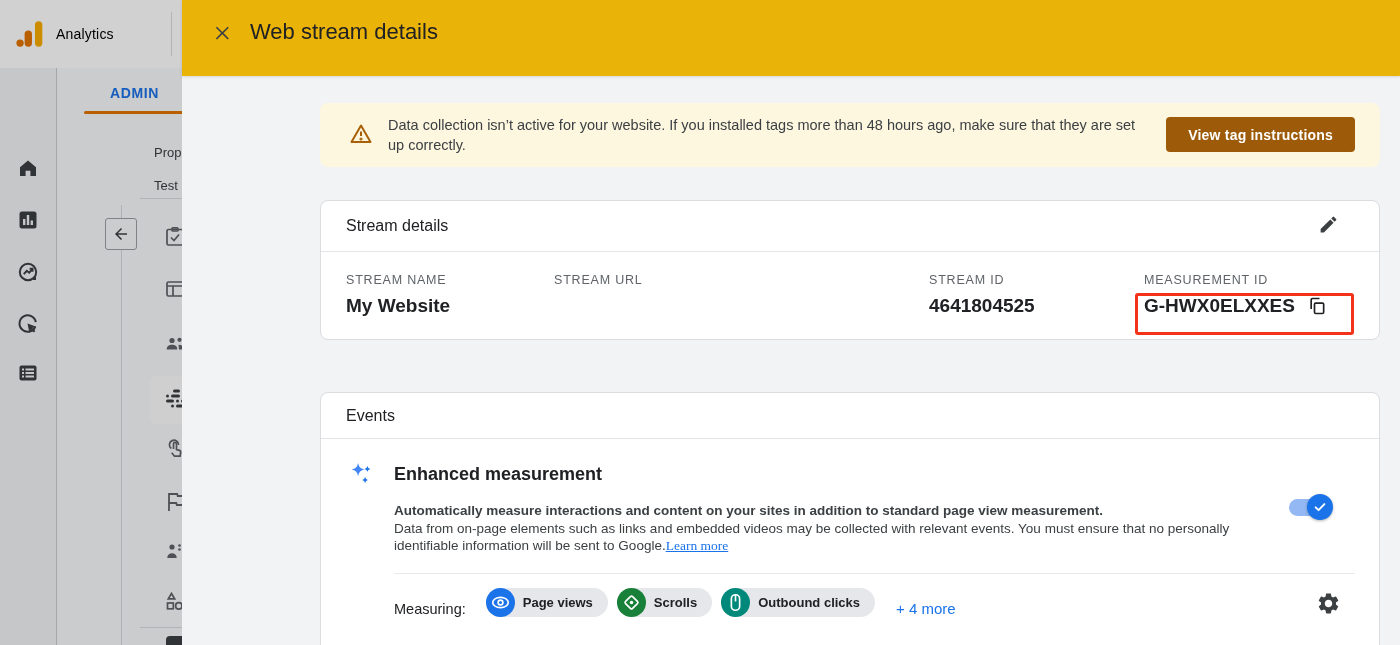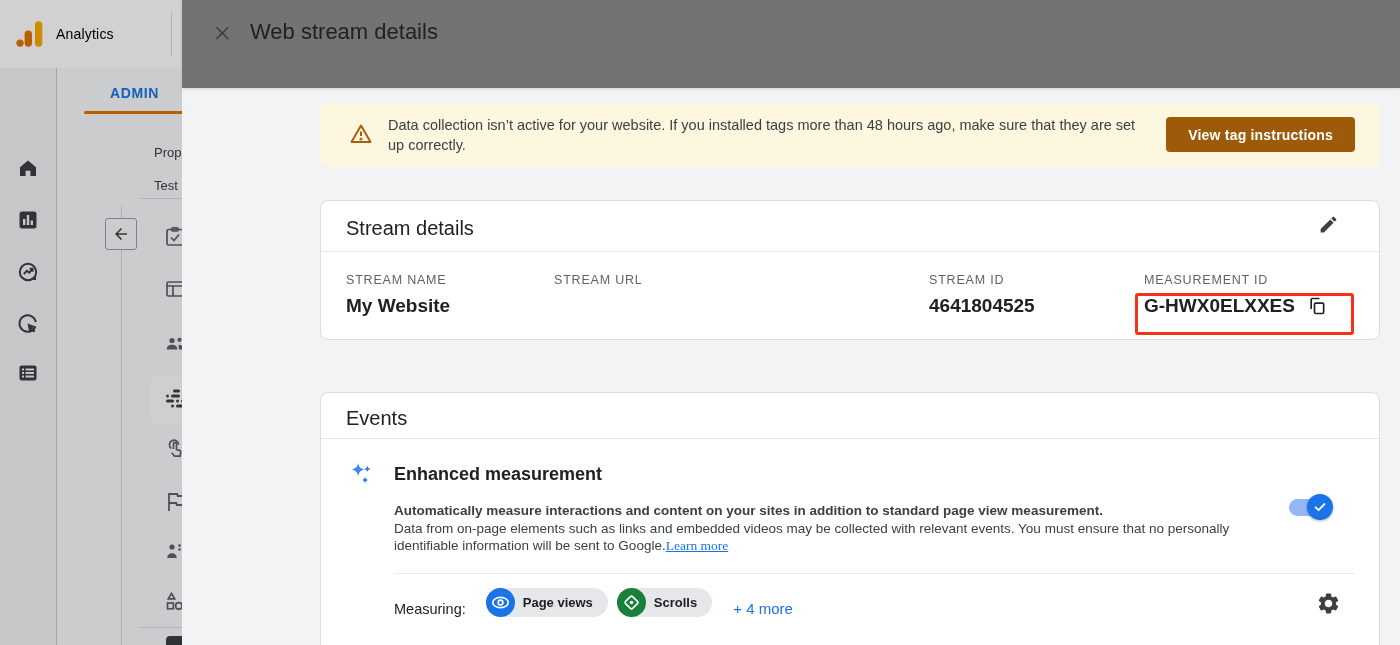--- a/index.html
+++ b/index.html
@@ -29,21 +29,21 @@
   .back-btn { position:absolute; left:47px; top:150px; width:32px; height:32px; background:#f8f9fa;
     border:1px solid #9aa0a6; border-radius:3px; display:flex; align-items:center; justify-content:center; }
   .menu-ic { position:absolute; left:105px; width:24px; height:24px; }
   .menu-hl { position:absolute; left:92px; top:308px; width:32px; height:48px; background:#fdfdfe; border-radius:6px 0 0 6px; }
 
   .scrim { position:absolute; left:0; top:0; width:182px; height:645px;
     background:rgba(0,0,0,0.18); z-index:5; }
 
   
   .panel { position:absolute; left:182px; top:0; right:0; bottom:0; z-index:10; }
-  .panel-header { position:absolute; left:0; top:0; right:0; height:88px; background:#737373;
+  .panel-header { position:absolute; left:0; top:0; right:0; height:76px; background:#eab308;
     box-shadow:0 1px 3px rgba(0,0,0,0.12); z-index:2; }
   .close-btn { position:absolute; left:28px; top:21px; width:26px; height:26px; cursor:pointer;
     display:flex; align-items:center; justify-content:center; }
   .panel-title { position:absolute; left:68px; top:19px; font-size:22px; font-weight:500; color:#202124; }
 
   .panel-body { position:absolute; left:0; top:68px; right:0; bottom:0; background:#f1f3f4; overflow:hidden;padding-left:36px; }
 
   
   .banner { position:absolute; left:138px; top:35px; width:1060px; height:64px;
     background:#FEF7E0; border-radius:8px; }
@@ -52,21 +52,21 @@
     line-height:20px; color:#3c4043; }
   .banner-btn { position:absolute; right:25px; top:14px; height:35px; padding:0 22px;
     background:#9D5B09; color:#fff; font-size:14px; font-weight:bold; border:none;
     border-radius:4px; cursor:pointer; font-family:inherit; letter-spacing:.2px; }
 
   
   .card { position:absolute; left:138px; width:1060px; background:#fff;
     border:1px solid #dadce0; border-radius:8px; }
   .card-stream { top:132px; height:140px; }
   .card-events { top:324px; height:346px; }
-  .card-title { position:absolute; left:25px; font-size:20px; color:#202124; }
+  .card-title { position:absolute; left:25px; font-size:16px; color:#202124; }
   .hdiv { position:absolute; left:0; right:0; height:1px; background:#e3e5e8; }
 
   .field { position:absolute; top:72px; }
   .f-label { font-size:12.5px; color:#5f6368; letter-spacing:.8px; }
   .f-value { margin-top:8px; font-size:19px; font-weight:bold; color:#202124; display:flex; align-items:center; gap:12px; }
   .red-box { position:absolute; left:814px; top:92px; width:219px; height:42px;
     border:3px solid #F43119; border-radius:3px; pointer-events:none; }
 
   .icon-btn { cursor:pointer; background:none; border:none; padding:0; line-height:0; }
   .edit-btn { position:absolute; right:40px; top:13px; }
@@ -341,20 +341,28 @@
 
           <span class="chip">
             <svg width="29" height="29" viewBox="0 0 28 28">
               <circle cx="14" cy="14" r="14" fill="#188038"></circle>
               <rect x="9.2" y="9.2" width="9.6" height="9.6" rx="1.5" fill="none" stroke="#fff" stroke-width="1.6" transform="rotate(45 14 14)"></rect>
               <circle cx="14" cy="14" r="1.7" fill="#fff"></circle>
             </svg>
             <span class="chip-label">Scrolls</span>
           </span>
 
+          <span class="chip">
+            <svg width="29" height="29" viewBox="0 0 28 28">
+              <circle cx="14" cy="14" r="14" fill="#00897B"></circle>
+              <rect x="10" y="6.5" width="8" height="15" rx="4" fill="none" stroke="#fff" stroke-width="1.6"></rect>
+              <line x1="14" y1="6.5" x2="14" y2="13" stroke="#fff" stroke-width="1.6"></line>
+            </svg>
+            <span class="chip-label">Outbound clicks</span>
+          </span>
 
           <a class="more-link">+ 4 more</a>
         </div>
 
         <button class="icon-btn gear-btn">
           <svg width="25" height="25" viewBox="0 0 24 24">
               <path d="M19.14 12.94c.04-.3.06-.61.06-.94 0-.32-.02-.64-.07-.94l2.03-1.58c.18-.14.23-.41.12-.61l-1.92-3.32c-.12-.22-.37-.29-.59-.22l-2.39.96c-.5-.38-1.03-.7-1.62-.94l-.36-2.54c-.04-.24-.24-.41-.48-.41h-3.84c-.24 0-.43.17-.47.41L9.25 5.35c-.59.24-1.13.57-1.62.94l-2.39-.96c-.22-.08-.47 0-.59.22L2.74 8.87c-.12.21-.08.47.12.61l2.03 1.58c-.05.3-.09.63-.09.94s.02.64.07.94l-2.03 1.58c-.18.14-.23.41-.12.61l1.92 3.32c.12.22.37.29.59.22l2.39-.96c.5.38 1.03.7 1.62.94l.36 2.54c.05.24.24.41.48.41h3.84c.24 0 .44-.17.47-.41l.36-2.54c.59-.24 1.13-.56 1.62-.94l2.39.96c.22.08.47 0 .59-.22l1.92-3.32c.12-.22.07-.47-.12-.61l-2.01-1.58zM12 15.6c-1.98 0-3.6-1.62-3.6-3.6s1.62-3.6 3.6-3.6 3.6 1.62 3.6 3.6-1.62 3.6-3.6 3.6z" fill="#3c4043"></path>
             </svg>
         </button>
       </div>

